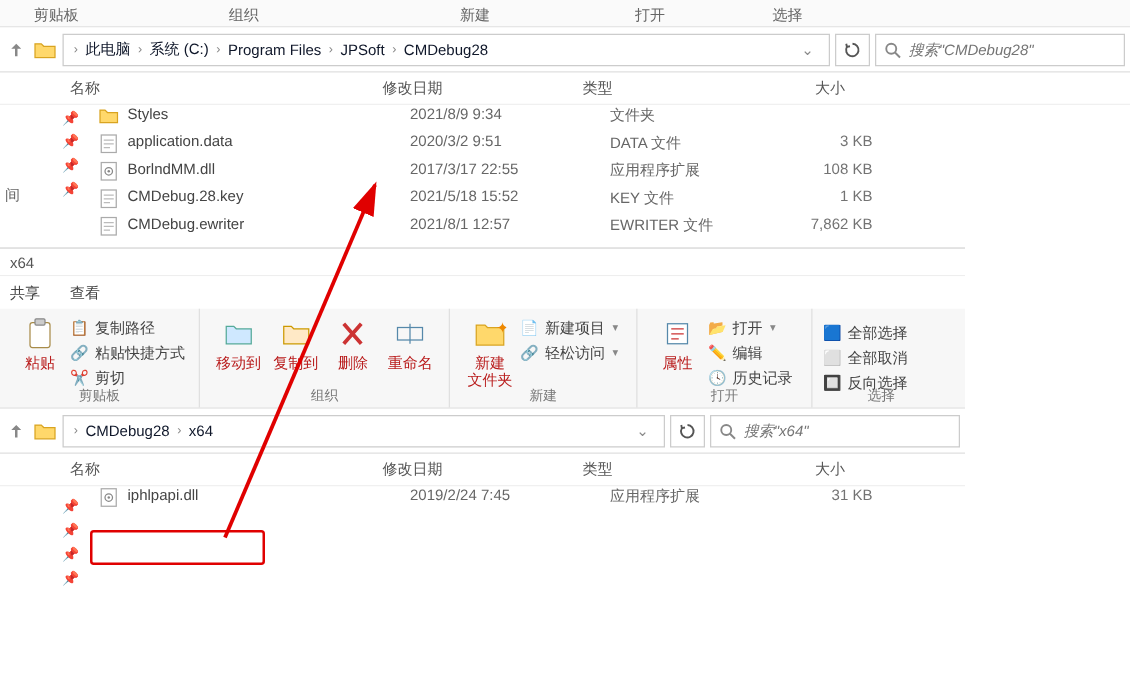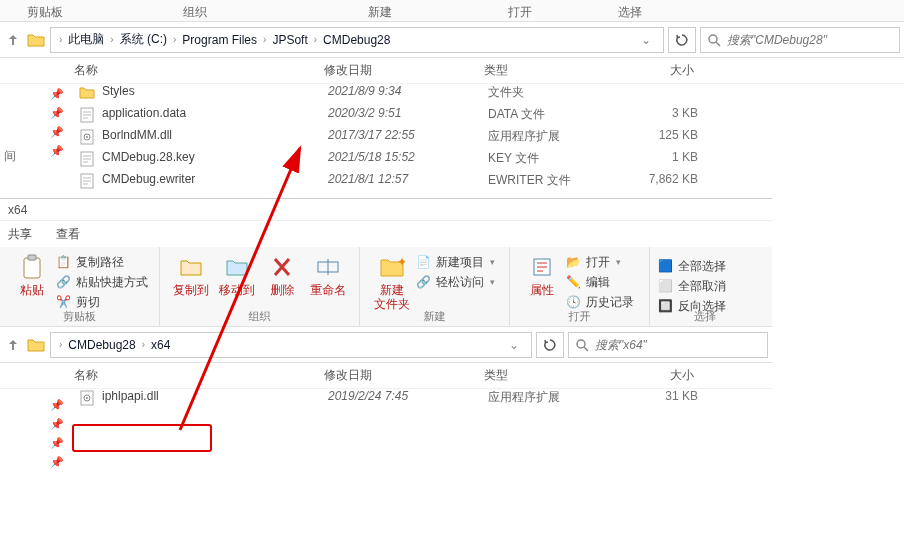--- a/index.html
+++ b/index.html
@@ -14,30 +14,30 @@
 .folder-icon { width: 20px; height: 20px; display: flex; align-items: center; justify-content: center; }
 .breadcrumb { flex: 1; display: flex; align-items: center; border: 1px solid #ccc; height: 26px; padding: 0 6px; gap: 2px; }
 .crumb { color: #0f172a; padding: 0 2px; cursor: pointer; }
 .crumb-sep { color: #888; font-size: 10px; padding: 0 2px; }
 .bc-dropdown { margin-left: auto; color: #888; padding: 0 6px; cursor: pointer; }
 .refresh-btn { width: 28px; height: 26px; border: 1px solid #ccc; display: flex; align-items: center; justify-content: center; color: #555; cursor: pointer; }
 .searchbox { width: 200px; height: 26px; border: 1px solid #ccc; display: flex; align-items: center; padding: 0 6px; gap: 6px; color: #888; }
 .searchbox input { border: none; outline: none; flex: 1; color: #888; font-style: italic; }
 
 .file-list { position: relative; }
-.columns { display: flex; height: 26px; align-items: center; border-bottom: 1px solid #f0f0f0; color: #555; padding-left: 74px; }
+.columns { display: flex; height: 26px; align-items: center; border-bottom: 1px solid #f0f0f0; color: #555; padding-left: 56px; }
 .col-name { width: 250px; }
 .col-date { width: 160px; }
 .col-type { width: 140px; }
 .col-size { width: 70px; text-align: right; }
 
 .row { display: flex; height: 22px; align-items: flex-start; padding-left: 78px; color: #444; }
 .row .icon { width: 18px; height: 18px; margin-right: 6px; display: flex; align-items: center; justify-content: center; }
 .row .name { width: 226px; }
-.row .date { width: 160px; color: #666; font-style: italic; }
+.row .date { width: 160px; color: #666; }
 .row .type { width: 140px; color: #666; }
 .row .size { width: 70px; text-align: right; color: #737373; }
 
 .pin-col { position: absolute; left: 50px; top: 30px; display: flex; flex-direction: column; gap: 6px; }
 .pin { color: #888; font-size: 11px; }
 
 .truncated-label { position: absolute; left: 0; top: 90px; color: #666; padding-left: 4px; }
 
 .window2 { position: absolute; top: 198px; left: 0; width: 772px; background: #fff; border-top: 1px solid #ccc; }
 .titlebar { height: 22px; display: flex; align-items: center; padding: 0 8px; color: #555; background: #fff; border-bottom: 1px solid #eee; }
@@ -152,21 +152,21 @@
         <span class="icon">
           <svg width="14" height="16" viewBox="0 0 14 16">
             <rect x="1" y="1" width="12" height="14" fill="#fff" stroke="#aaa"></rect>
             <circle cx="7" cy="8" r="3" fill="none" stroke="#888"></circle>
             <circle cx="7" cy="8" r="1" fill="#888"></circle>
           </svg>
         </span>
         <span class="name">BorlndMM.dll</span>
         <span class="date">2017/3/17 22:55</span>
         <span class="type">应用程序扩展</span>
-        <span class="size">125 KB</span>
+        <span class="size">108 KB</span>
       </div>
       <div class="row">
         <span class="icon">
           <svg width="14" height="16" viewBox="0 0 14 16">
             <rect x="1" y="1" width="12" height="14" fill="#fff" stroke="#aaa"></rect>
             <path d="M3 5 L11 5 M3 8 L11 8 M3 11 L8 11" stroke="#bbb"></path>
           </svg>
         </span>
         <span class="name">CMDebug.28.key</span>
         <span class="date">2021/5/18 15:52</span>
@@ -223,32 +223,32 @@
             <span>剪切</span>
           </div>
       </div>
       <div class="rg-label">剪贴板</div>
     </div>
 
     <div class="ribbon-group" style="width:200px">
       <div class="big-btn">
           <div class="ico">
             <svg width="24" height="20">
+              <path d="M2 4 L8 4 L10 6 L22 6 L22 18 L2 18 Z" fill="#cfe8ff" stroke="#5a9"></path>
+            </svg>
+          </div>
+          <div class="lbl">移动到</div>
+        </div>
+      <div class="big-btn">
+          <div class="ico">
+            <svg width="24" height="20">
               <path d="M2 4 L8 4 L10 6 L22 6 L22 18 L2 18 Z" fill="#ffe9c6" stroke="#c90"></path>
             </svg>
           </div>
           <div class="lbl">复制到</div>
-        </div>
-      <div class="big-btn">
-          <div class="ico">
-            <svg width="24" height="20">
-              <path d="M2 4 L8 4 L10 6 L22 6 L22 18 L2 18 Z" fill="#cfe8ff" stroke="#5a9"></path>
-            </svg>
-          </div>
-          <div class="lbl">移动到</div>
         </div>
       <div class="big-btn">
           <div class="ico">
             <svg width="20" height="22">
               <path d="M3 3 L17 19 M17 3 L3 19" stroke="#c33" stroke-width="3"></path>
             </svg>
           </div>
           <div class="lbl">删除</div>
         </div>
       <div class="big-btn">

